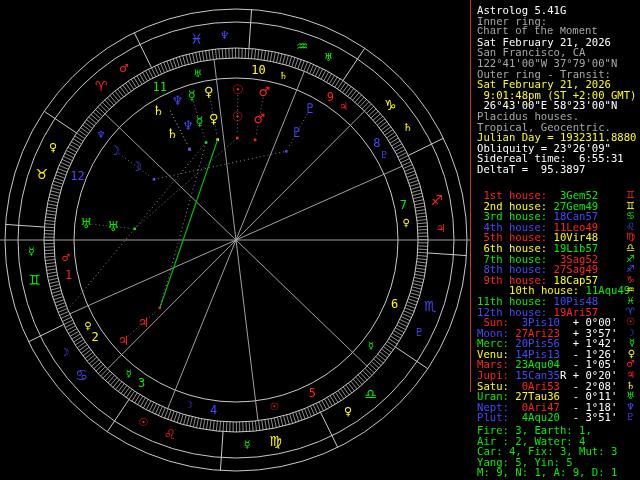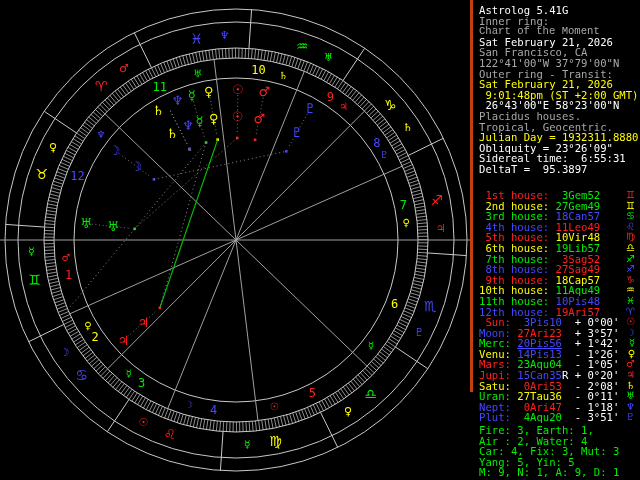--- a/index.html
+++ b/index.html
@@ -1,20 +1,20 @@
 <!DOCTYPE html>
 <html><head>
 <meta charset="utf-8">
 <style>
   html,body{margin:0;padding:0;background:#000;}
   #screen{position:relative;width:640px;height:480px;background:#000;overflow:hidden;
           font-family:"DejaVu Sans Mono", monospace;}
   #wheel-svg{position:absolute;left:0;top:0;}
   #panel{position:absolute;left:470px;top:0;width:170px;height:392px;
-         border-left:3px solid #c2410c;box-sizing:border-box;}
+         border-left:1px solid #c2410c;box-sizing:border-box;}
   .pline{position:relative;height:10.6px;white-space:pre;font-size:10.6px;
          line-height:10.6px;padding-left:6px;overflow:visible;}
   .glyphcol{position:absolute;right:5px;top:0;font-family:"DejaVu Sans",sans-serif;
             font-size:10px;}
   #houses-block{position:absolute;top:190px;left:0;right:0;}
   #planets-block{position:absolute;top:317px;left:0;right:0;}
   #stats-block{position:absolute;top:425px;left:0;right:0;}
   #header-block{position:absolute;top:5px;left:0;right:0;}
 </style>
 </head>
@@ -526,28 +526,28 @@
     <div id="houses-block">
         <div class="pline"><span style="color: rgb(255, 32, 32);"> 1st house:</span><span style="color: rgb(255, 255, 255);"> </span><span style="color: rgb(0, 238, 0);"> 3Gem52</span><span class="glyphcol" style="color: rgb(255, 32, 32);">♊</span></div>
         <div class="pline"><span style="color: rgb(255, 255, 0);"> 2nd house:</span><span style="color: rgb(255, 255, 255);"> </span><span style="color: rgb(0, 238, 0);">27Gem49</span><span class="glyphcol" style="color: rgb(255, 255, 0);">♊</span></div>
         <div class="pline"><span style="color: rgb(0, 238, 0);"> 3rd house:</span><span style="color: rgb(255, 255, 255);"> </span><span style="color: rgb(71, 71, 255);">18Can57</span><span class="glyphcol" style="color: rgb(0, 238, 0);">♋</span></div>
         <div class="pline"><span style="color: rgb(71, 71, 255);"> 4th house:</span><span style="color: rgb(255, 255, 255);"> </span><span style="color: rgb(255, 32, 32);">11Leo49</span><span class="glyphcol" style="color: rgb(71, 71, 255);">♌</span></div>
         <div class="pline"><span style="color: rgb(255, 32, 32);"> 5th house:</span><span style="color: rgb(255, 255, 255);"> </span><span style="color: rgb(255, 255, 0);">10Vir48</span><span class="glyphcol" style="color: rgb(255, 32, 32);">♍</span></div>
         <div class="pline"><span style="color: rgb(255, 255, 0);"> 6th house:</span><span style="color: rgb(255, 255, 255);"> </span><span style="color: rgb(0, 238, 0);">19Lib57</span><span class="glyphcol" style="color: rgb(255, 255, 0);">♎</span></div>
         <div class="pline"><span style="color: rgb(0, 238, 0);"> 7th house:</span><span style="color: rgb(255, 255, 255);"> </span><span style="color: rgb(255, 32, 32);"> 3Sag52</span><span class="glyphcol" style="color: rgb(0, 238, 0);">♐</span></div>
         <div class="pline"><span style="color: rgb(71, 71, 255);"> 8th house:</span><span style="color: rgb(255, 255, 255);"> </span><span style="color: rgb(255, 32, 32);">27Sag49</span><span class="glyphcol" style="color: rgb(71, 71, 255);">♐</span></div>
         <div class="pline"><span style="color: rgb(255, 32, 32);"> 9th house:</span><span style="color: rgb(255, 255, 255);"> </span><span style="color: rgb(255, 255, 0);">18Cap57</span><span class="glyphcol" style="color: rgb(255, 32, 32);">♑</span></div>
-        <div class="pline"><span style="color: rgb(255, 255, 0);">10th house:</span><span style="color: rgb(255, 255, 255);"> </span><span style="color: rgb(0, 238, 0);">11Aqu49</span><span class="glyphcol" style="color: rgb(255, 255, 0);">♒</span></div>
+        <div class="pline"><span style="color: rgb(255, 255, 0); margin-left: 32px;">10th house:</span><span style="color: rgb(255, 255, 255);"> </span><span style="color: rgb(0, 238, 0);">11Aqu49</span><span class="glyphcol" style="color: rgb(255, 255, 0);">♒</span></div>
         <div class="pline"><span style="color: rgb(0, 238, 0); text-align: center;">11th house:</span><span style="color: rgb(255, 255, 255);"> </span><span style="color: rgb(71, 71, 255);">10Pis48</span><span class="glyphcol" style="color: rgb(0, 238, 0);">♓</span></div>
         <div class="pline"><span style="color: rgb(71, 71, 255);">12th house:</span><span style="color: rgb(255, 255, 255);"> </span><span style="color: rgb(255, 32, 32);">19Ari57</span><span class="glyphcol" style="color: rgb(71, 71, 255);">♈</span></div>
       </div>
     <div id="planets-block">
         <div class="pline"><span style="color: rgb(255, 32, 32);"> Sun:</span><span style="color: rgb(255, 255, 255);"> </span><span style="color: rgb(71, 71, 255);"> 3Pis10</span><span style="color: rgb(255, 255, 255);"> </span><span style="color: rgb(255, 255, 255);"> + 0°00'</span><span class="glyphcol" style="color: rgb(255, 32, 32);">☉</span></div>
         <div class="pline"><span style="color: rgb(71, 71, 255);">Moon:</span><span style="color: rgb(255, 255, 255);"> </span><span style="color: rgb(255, 32, 32);">27Ari23</span><span style="color: rgb(255, 255, 255);"> </span><span style="color: rgb(255, 255, 255);"> + 3°57'</span><span class="glyphcol" style="color: rgb(71, 71, 255);">☽</span></div>
-        <div class="pline"><span style="color: rgb(0, 238, 0);">Merc:</span><span style="color: rgb(255, 255, 255);"> </span><span style="color: rgb(71, 71, 255); text-decoration: underline;">20Pis56</span><span style="color: rgb(255, 255, 255);"> </span><span style="color: rgb(255, 255, 255);"> + 1°42'</span><span class="glyphcol" style="color: rgb(0, 238, 0);">☿</span></div>
+        <div class="pline"><span style="color: rgb(0, 238, 0);">Merc:</span><span style="color: rgb(255, 255, 255);"> </span><span style="color: rgb(71, 71, 255);">20Pis56</span><span style="color: rgb(255, 255, 255);"> </span><span style="color: rgb(255, 255, 255);"> + 1°42'</span><span class="glyphcol" style="color: rgb(0, 238, 0);">☿</span></div>
         <div class="pline"><span style="color: rgb(255, 255, 0);">Venu:</span><span style="color: rgb(255, 255, 255);"> </span><span style="color: rgb(71, 71, 255);">14Pis13</span><span style="color: rgb(255, 255, 255);"> </span><span style="color: rgb(255, 255, 255);"> - 1°26'</span><span class="glyphcol" style="color: rgb(255, 255, 0);">♀</span></div>
         <div class="pline"><span style="color: rgb(255, 32, 32);">Mars:</span><span style="color: rgb(255, 255, 255);"> </span><span style="color: rgb(0, 238, 0);">23Aqu04</span><span style="color: rgb(255, 255, 255);"> </span><span style="color: rgb(255, 255, 255);"> - 1°05'</span><span class="glyphcol" style="color: rgb(255, 32, 32);">♂</span></div>
         <div class="pline"><span style="color: rgb(255, 32, 32);">Jupi:</span><span style="color: rgb(255, 255, 255);"> </span><span style="color: rgb(71, 71, 255);">15Can35</span><span style="color: rgb(255, 255, 255);">R</span><span style="color: rgb(255, 255, 255);"> + 0°20'</span><span class="glyphcol" style="color: rgb(255, 32, 32);">♃</span></div>
         <div class="pline"><span style="color: rgb(255, 255, 0);">Satu:</span><span style="color: rgb(255, 255, 255);"> </span><span style="color: rgb(255, 32, 32);"> 0Ari53</span><span style="color: rgb(255, 255, 255);"> </span><span style="color: rgb(255, 255, 255);"> - 2°08'</span><span class="glyphcol" style="color: rgb(255, 255, 0);">♄</span></div>
         <div class="pline"><span style="color: rgb(0, 238, 0);">Uran:</span><span style="color: rgb(255, 255, 255);"> </span><span style="color: rgb(255, 255, 0);">27Tau36</span><span style="color: rgb(255, 255, 255);"> </span><span style="color: rgb(255, 255, 255);"> - 0°11'</span><span class="glyphcol" style="color: rgb(0, 238, 0);">♅</span></div>
         <div class="pline"><span style="color: rgb(71, 71, 255); text-align: center;">Nept:</span><span style="color: rgb(255, 255, 255);"> </span><span style="color: rgb(255, 32, 32);"> 0Ari47</span><span style="color: rgb(255, 255, 255);"> </span><span style="color: rgb(255, 255, 255);"> - 1°18'</span><span class="glyphcol" style="color: rgb(71, 71, 255);">♆</span></div>
         <div class="pline"><span style="color: rgb(71, 71, 255); text-align: center;">Plut:</span><span style="color: rgb(255, 255, 255);"> </span><span style="color: rgb(0, 238, 0);"> 4Aqu20</span><span style="color: rgb(255, 255, 255);"> </span><span style="color: rgb(255, 255, 255);"> - 3°51'</span><span class="glyphcol" style="color: rgb(71, 71, 255);">♇</span></div>
       </div>
     <div id="stats-block">
         <div class="pline" style="color: rgb(0, 238, 0);">Fire: 3, Earth: 1,</div>

